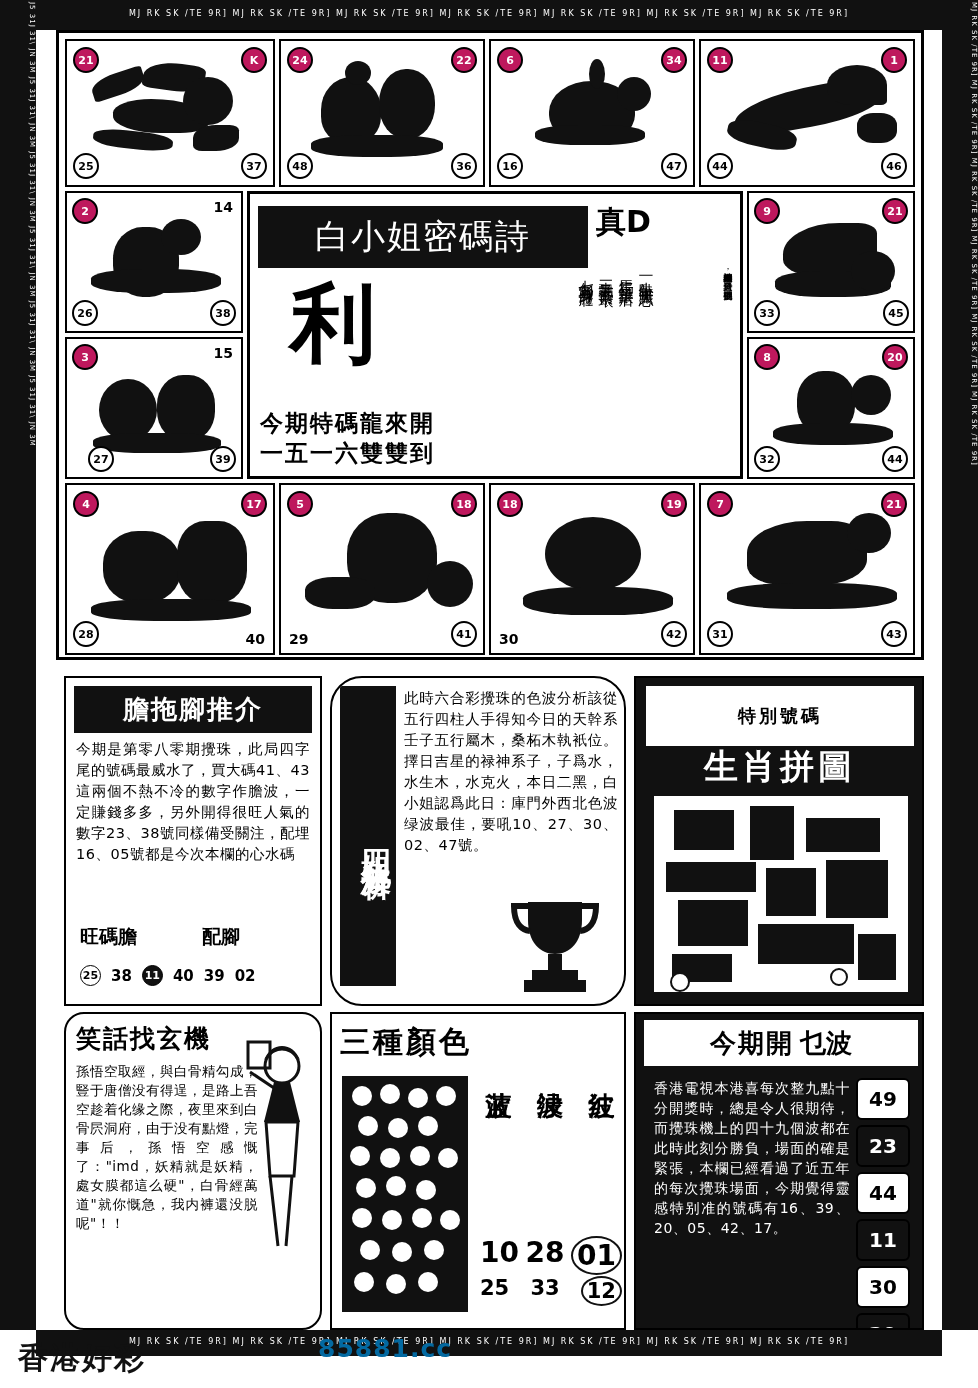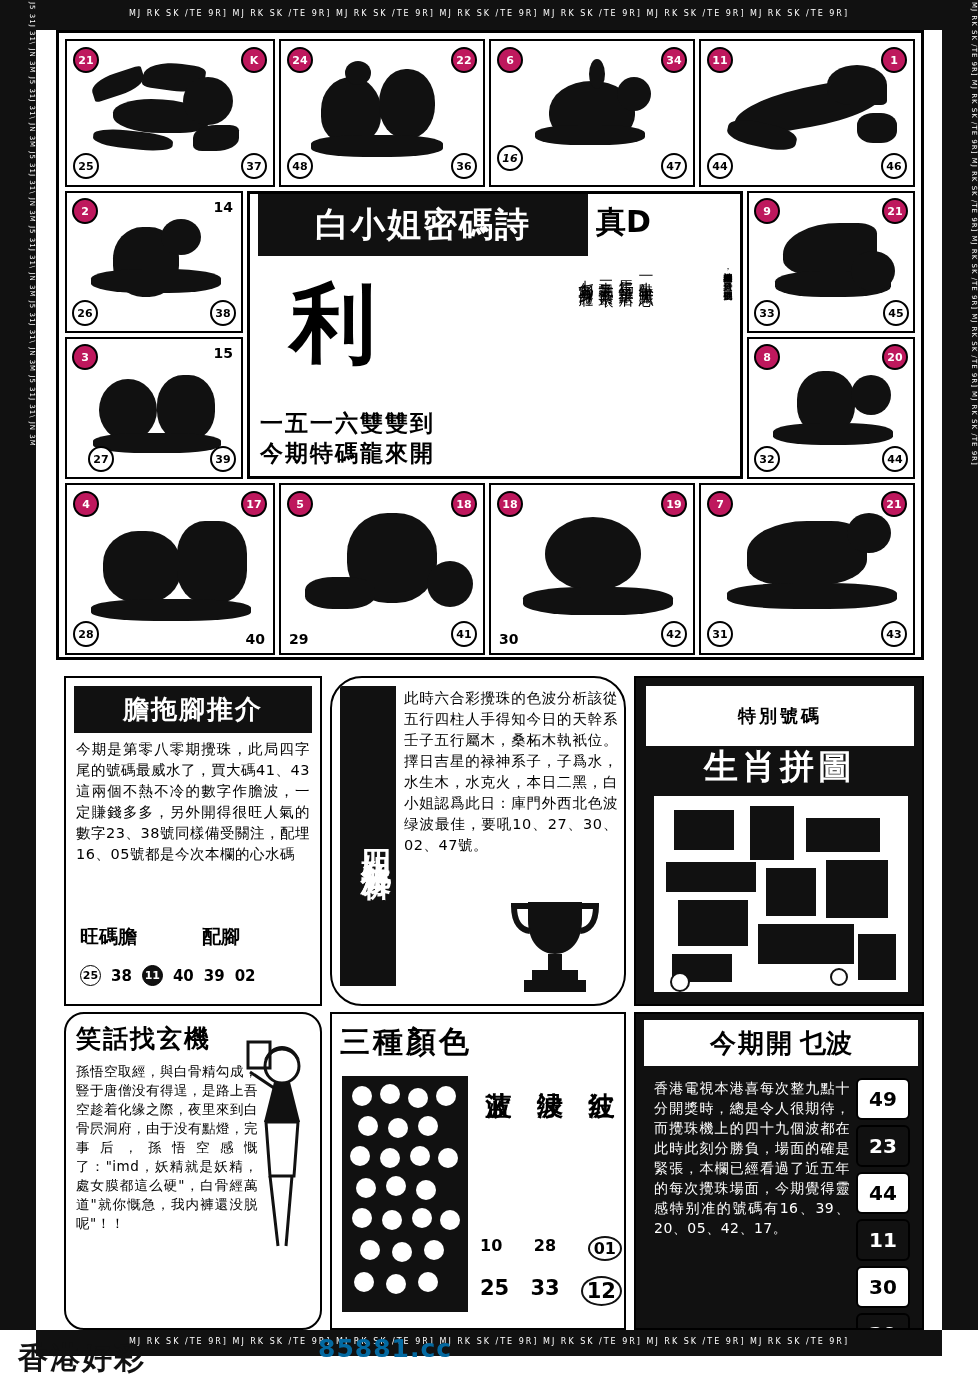--- a/index.html
+++ b/index.html
@@ -19,21 +19,21 @@
   .grid-cell{position:absolute;border:2px solid #000;box-sizing:border-box;background:#fff;overflow:hidden;}
   .ball{position:absolute;width:22px;height:22px;border-radius:50%;border:2px solid #000;background:#fff;color:#000;font-size:11px;font-weight:bold;display:flex;align-items:center;justify-content:center;font-family:"DejaVu Sans",sans-serif;}
   .ball.dark{background:#be185d;color:#fff;}
   .num-plain{position:absolute;font-size:14px;font-weight:bold;color:#000;}
 
   .art{position:absolute;inset:6px;background:#fff;}
   .blob{position:absolute;background:#111;}
 
   
   .poster{position:absolute;border:3px solid #000;box-sizing:border-box;background:#fff;}
-  .poster-title{position:absolute;left:8px;top:0;width:330px;height:62px;background:#111;color:#fff;font-size:34px;font-weight:bold;letter-spacing:2px;display:flex;align-items:center;justify-content:center;font-family:"DejaVu Sans",sans-serif;}
+  .poster-title{position:absolute;left:8px;top:12px;width:330px;height:62px;background:#111;color:#fff;font-size:34px;font-weight:normal;letter-spacing:2px;display:flex;align-items:center;justify-content:center;font-family:"DejaVu Sans",sans-serif;}
   .poster-d{position:absolute;left:346px;top:8px;font-size:30px;font-weight:bold;}
   .big-char{position:absolute;left:40px;top:86px;font-size:86px;font-weight:bold;line-height:1;}
   .poster-verse{position:absolute;right:84px;top:74px;width:190px;height:190px;font-size:15px;line-height:20px;writing-mode:vertical-rl;text-orientation:upright;letter-spacing:2px;}
   .poster-note{position:absolute;right:6px;top:72px;width:64px;font-size:9px;line-height:12px;writing-mode:vertical-rl;text-orientation:upright;}
   .poster-bottom{position:absolute;left:10px;bottom:8px;width:330px;font-size:23px;font-weight:bold;line-height:30px;letter-spacing:2px;}
 
   
   .panel{position:absolute;border:2px solid #000;box-sizing:border-box;background:#fff;overflow:hidden;}
   .panel-head{font-weight:bold;text-align:center;}
   .vtext{writing-mode:vertical-rl;text-orientation:upright;}
@@ -97,21 +97,21 @@
 
     <div class="grid-cell" style="left:430px;top:6px;width:206px;height:148px;">
       <div class="art">
         <div class="blob" style="left:52px;top:34px;width:86px;height:62px;border-radius:50% 50% 45% 45%;"></div>
         <div class="blob" style="left:92px;top:12px;width:16px;height:30px;border-radius:50%;"></div>
         <div class="blob" style="left:38px;top:78px;width:110px;height:20px;border-radius:40%;"></div>
         <div class="blob" style="left:120px;top:30px;width:34px;height:34px;border-radius:50%;"></div>
       </div>
       <div class="ball dark" style="left:6px;top:6px;">6</div>
       <div class="ball dark" style="right:6px;top:6px;">34</div>
-      <div class="ball" style="left:6px;bottom:14px;font-style:italic;">16</div>
+      <div class="ball" style="left:6px;bottom:6px;">16</div>
       <div class="ball" style="right:6px;bottom:6px;">47</div>
     </div>
 
     <div class="grid-cell" style="left:640px;top:6px;width:216px;height:148px;">
       <div class="art">
         <div class="blob" style="left:26px;top:40px;width:150px;height:40px;border-radius:60% 30% 50% 20%;transform:rotate(-10deg);"></div>
         <div class="blob" style="left:120px;top:18px;width:60px;height:40px;border-radius:50% 50% 10% 40%;"></div>
         <div class="blob" style="left:20px;top:76px;width:70px;height:24px;border-radius:40%;transform:rotate(12deg);"></div>
         <div class="blob" style="left:150px;top:66px;width:40px;height:30px;border-radius:40%;"></div>
       </div>
@@ -174,22 +174,22 @@
       <div class="poster-d">真D</div>
       <div class="big-char">利</div>
       <div class="poster-verse">
         <div>一生卧庸無大志</div>
         <div>馬行三步羊跟后</div>
         <div>三十飄落五絮琅</div>
         <div>七旬老翁身體壯</div>
       </div>
       <div class="poster-note">白小姐特别奉献神算献詩詞，只要猜透詩意，便捉圖中找到號碼。</div>
       <div class="poster-bottom">
+        <div>今期特碼龍來開</div>
         <div>一五一六雙雙到</div>
-        <div>今期特碼龍來開</div>
       </div>
     </div>
 
     <div class="grid-cell" style="left:6px;top:450px;width:210px;height:172px;">
       <div class="art">
         <div class="blob" style="left:30px;top:40px;width:78px;height:72px;border-radius:45%;"></div>
         <div class="blob" style="left:104px;top:30px;width:70px;height:82px;border-radius:40%;"></div>
         <div class="blob" style="left:18px;top:108px;width:160px;height:22px;border-radius:40%;"></div>
       </div>
       <div class="ball dark" style="left:6px;top:6px;">4</div>
@@ -332,21 +332,21 @@
         <div style="font-size:26px;font-weight:bold;writing-mode:vertical-rl;text-orientation:upright;">蓝波</div>
       </div>
       <div style="text-align:center;">
         <div style="font-size:26px;font-weight:bold;writing-mode:vertical-rl;text-orientation:upright;">绿波</div>
       </div>
       <div style="text-align:center;">
         <div style="font-size:26px;font-weight:bold;writing-mode:vertical-rl;text-orientation:upright;">红波</div>
       </div>
     </div>
 
-    <div style="position:absolute;left:148px;top:222px;width:142px;display:flex;justify-content:space-between;font-size:16px;font-weight:bold;">
+    <div style="position:absolute;left:148px;top:222px;width:142px;display:flex;justify-content:space-between;font-size:28px;font-weight:bold;">
       <span>10</span>
       <span>28</span>
       <span style="border:2px solid #111;border-radius:50%;padding:1px 4px;">01</span>
     </div>
     <div style="position:absolute;left:148px;top:262px;width:142px;display:flex;justify-content:space-between;font-size:21px;font-weight:bold;">
       <span>25</span>
       <span>33</span>
       <span style="border:2px solid #111;border-radius:50%;padding:1px 4px;">12</span>
     </div>
   </div>

